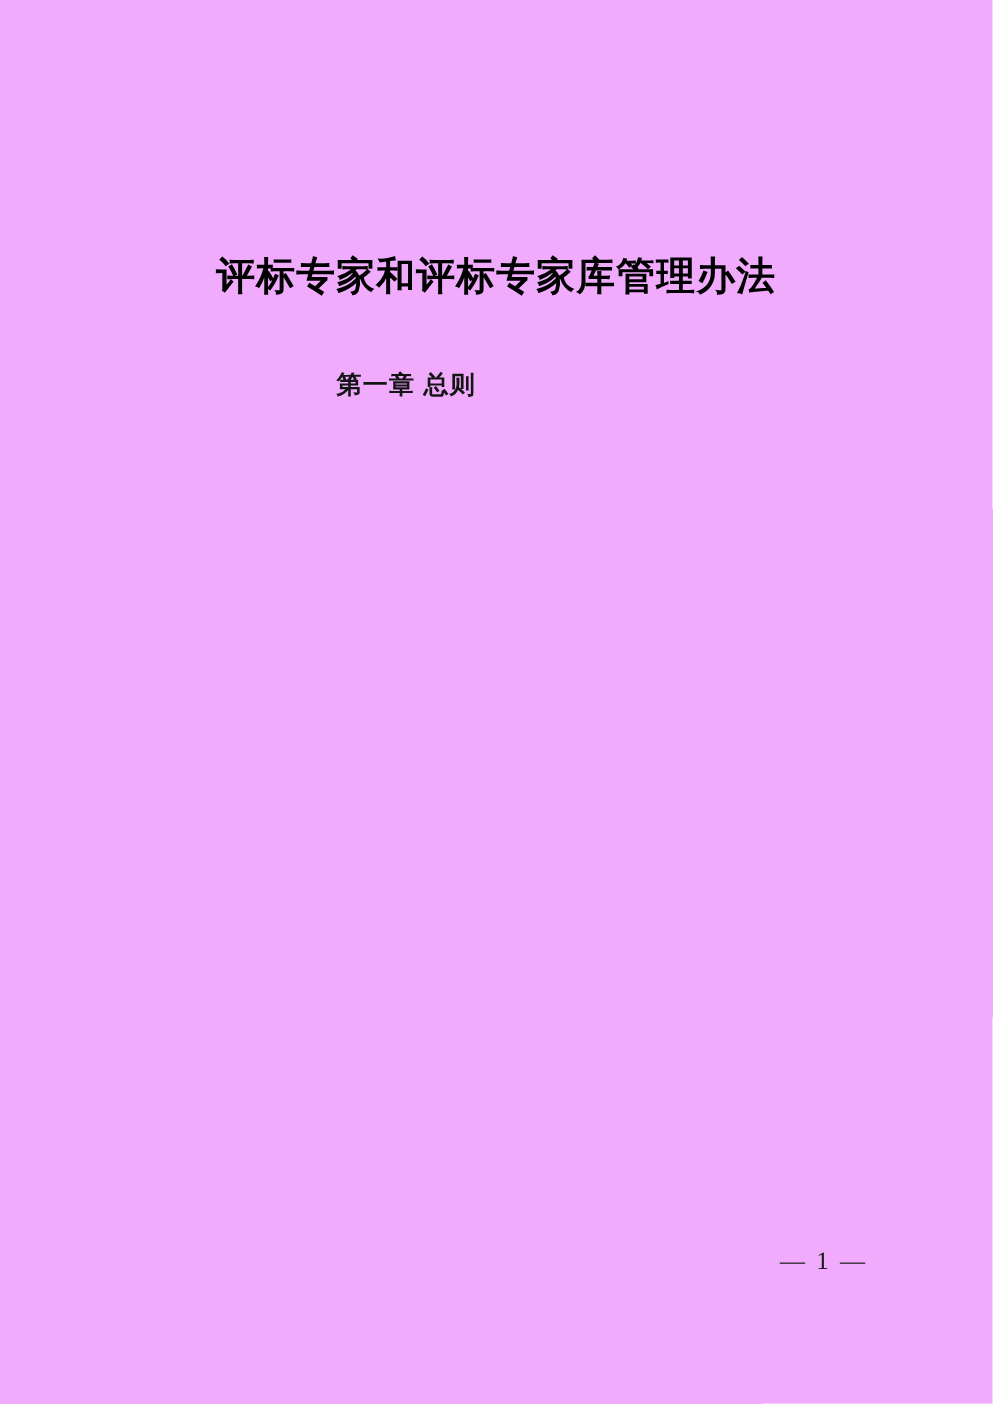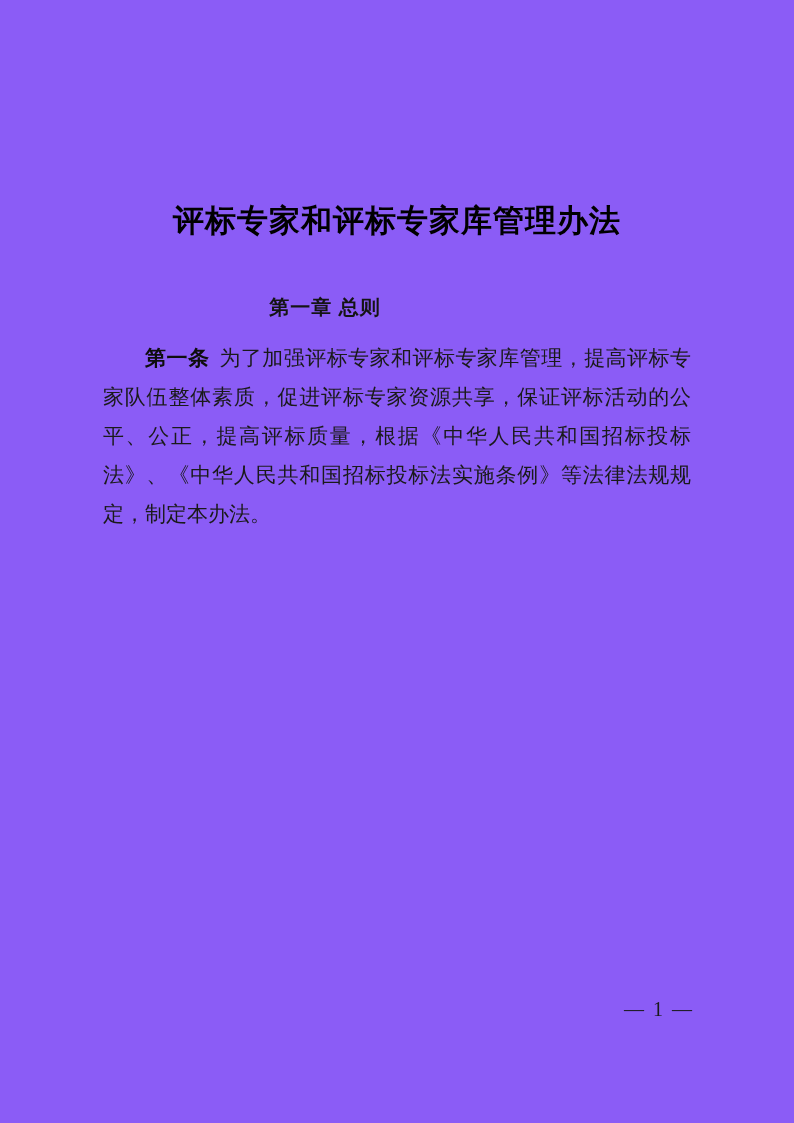--- a/index.html
+++ b/index.html
@@ -4,21 +4,21 @@
 <style>
   html, body {
     margin: 0;
     padding: 0;
     background: #ffffff;
   }
   .page {
     position: relative;
     width: 794px;
     height: 1123px;
-    background: #8b5cf6;
+    background: #f0abfc;
     overflow: hidden;
     color: #111111;
   }
   .doc-title {
     position: absolute;
     top: 200px;
     left: 0;
     width: 794px;
     text-align: center;
     font-family: "Liberation Serif", "DejaVu Serif", serif;
@@ -77,18 +77,17 @@
 </head>
 <body>
 
 <div class="page">
 
   <div class="doc-title">评标专家和评标专家库管理办法</div>
 
   <div class="chapter-heading">第一章 总则</div>
 
   <div class="body-block">
-      <p><span class="article-lead">第一条</span><span>为了加强评标专家和评标专家库管理，提高评标专家队伍整体素质，促进评标专家资源共享，保证评标活动的公平、公正，提高评标质量，根据《中华人民共和国招标投标法》、《中华人民共和国招标投标法实施条例》等法律法规规定，制定本办法。</span></p>
     </div>
 
   <div class="page-number">— 1 —</div>
 
 </div>
 
 </body></html>

